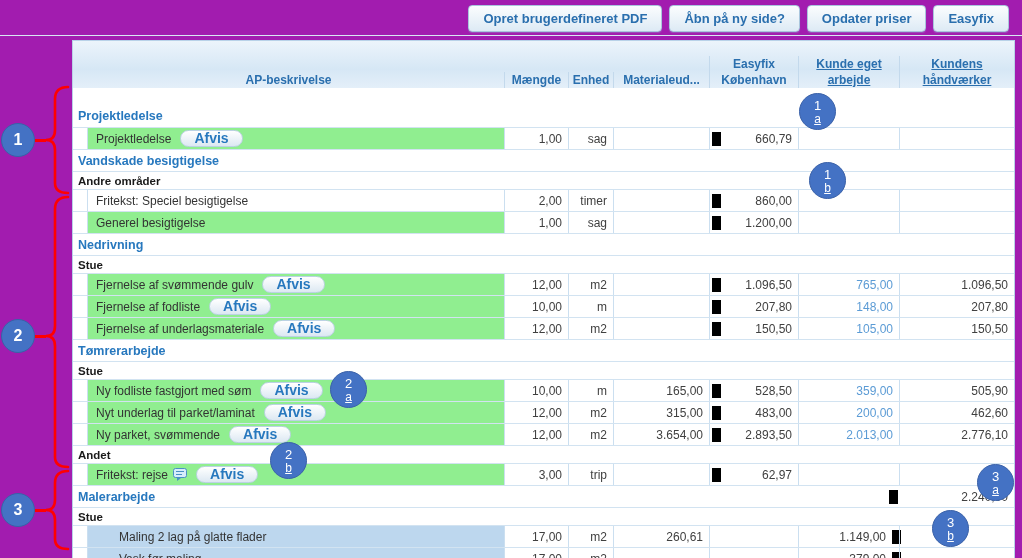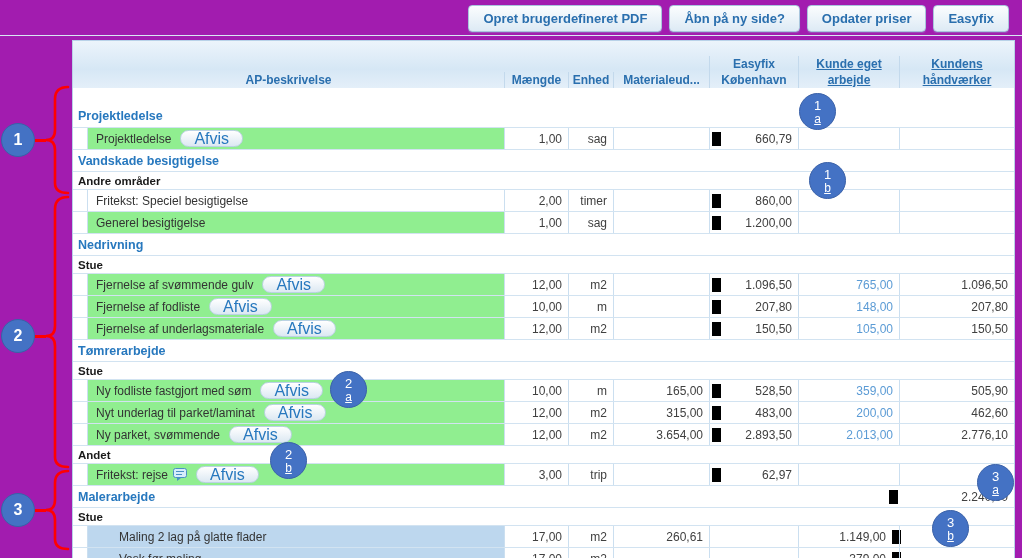--- a/index.html
+++ b/index.html
@@ -42,21 +42,21 @@
   .desc{width:417px;padding-left:8px;}
   .qty{width:64px;}.unit{width:45px;}.mat{width:96px;}.efx{width:89px;}.keg{width:101px;}.khv{width:115px;}
   .num{flex:1;text-align:right;padding-right:6px;white-space:nowrap;}
   .bg-green{background:#90EE90;}
   .bg-blue{background:#BDD7EE;padding-left:31px;}
   .bg-white{background:#fff;}
   .ilabel{white-space:nowrap;color:#333;}
   .link{color:#5b9bd5;cursor:pointer;}
 
   .afvis{margin-left:9px;height:17px;padding:0 13px;border:1px solid #bcd2e4;border-radius:9px;
-         background:linear-gradient(#ffffff,#dce8f2);color:#2778be;font-weight:normal;font-size:16px;
+         background:linear-gradient(#ffffff,#dce8f2);color:#2778be;font-weight:bold;font-size:14px;
          font-family:"Liberation Sans",sans-serif;cursor:pointer;line-height:15px;}
   .bicon{display:inline-block;width:9px;height:14px;background:#000;flex:none;}
   .efx .bicon{margin-left:2px;}
   .keg .bicon{margin-right:-2px;}
   .cicon{margin-left:5px;flex:none;display:inline-flex;}
 
   
   .bigcircle{position:absolute;width:34px;height:34px;border-radius:50%;background:#4472c4;
              border:1px solid #3a61a8;color:#fff;font-size:16px;font-weight:bold;display:flex;
              align-items:center;justify-content:center;z-index:6;box-sizing:border-box;}

